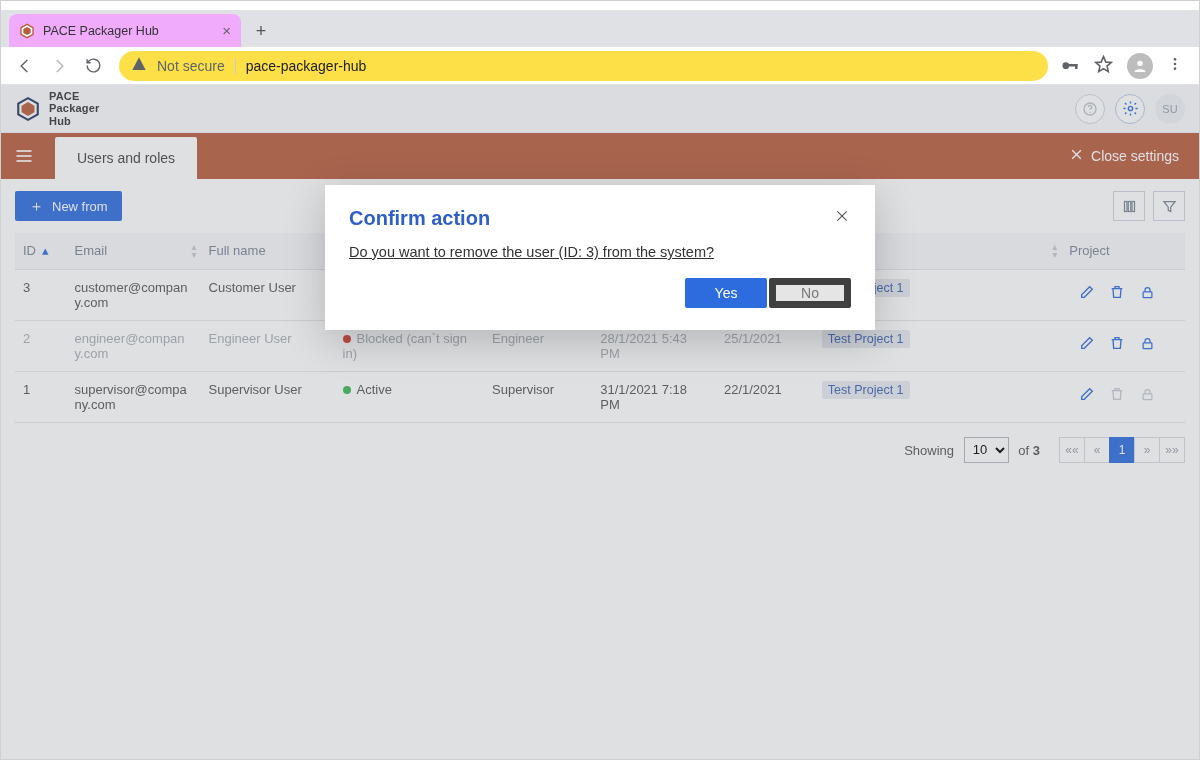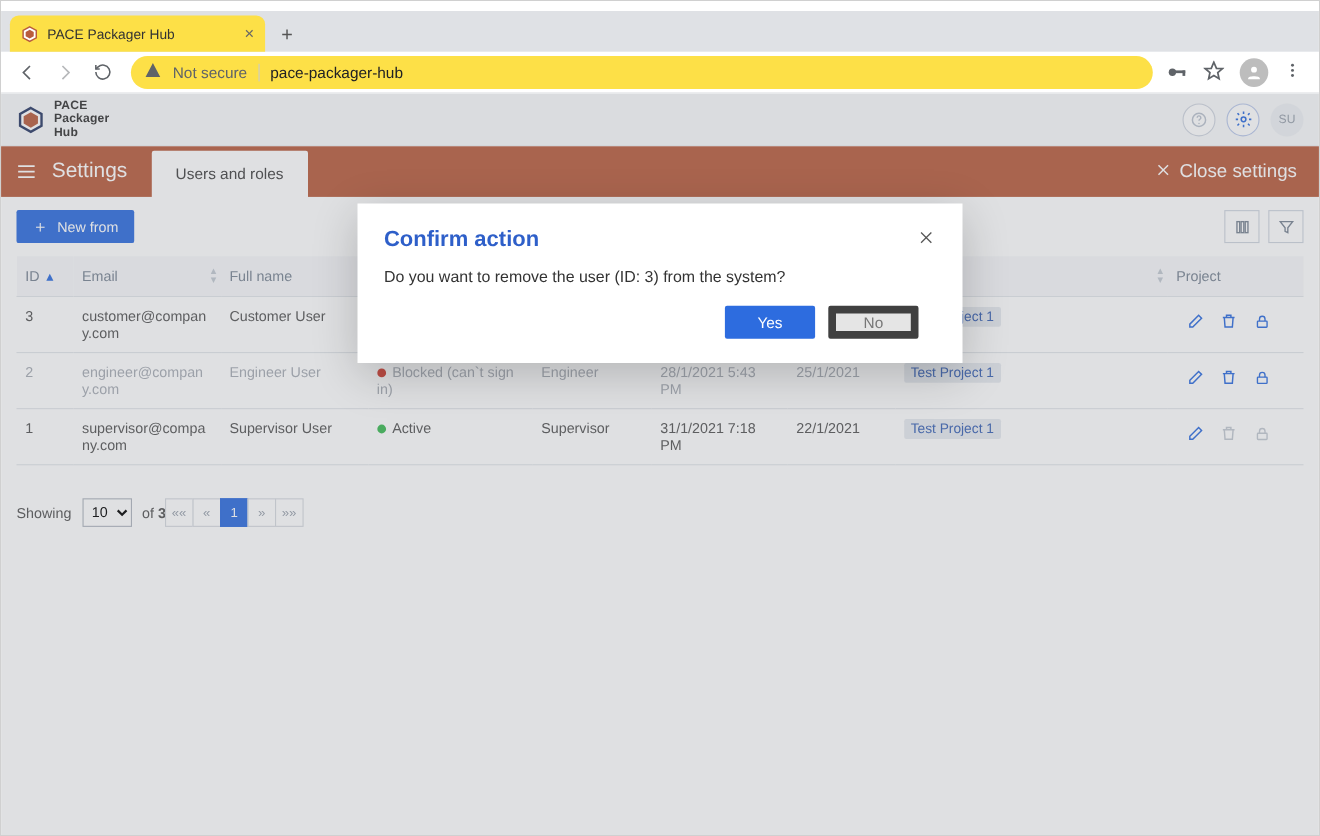--- a/index.html
+++ b/index.html
@@ -18,21 +18,21 @@
   body { width:1200px; height:760px; background:#fff; position:relative; overflow:hidden; border:1px solid #d0d0d0; }
 
   
   .titlebar { height:9px; background:#fff; }
   .win-controls { position:absolute; top:0; right:0; display:flex; }
   .win-btn { width:46px; height:30px; display:flex; align-items:center; justify-content:center; color:#222; cursor:default; }
   .win-btn svg { stroke:#222; }
 
   
   .tabstrip { height:37px; background:#dfe1e5; display:flex; align-items:flex-end; padding-left:8px; position:relative; }
-  .browser-tab { background:#fde047; border-radius:8px 8px 0 0; height:33px; width:232px; display:flex; align-items:center; padding:0 10px; gap:8px; font-size:12.5px;}
+  .browser-tab { background:#f0abfc; border-radius:8px 8px 0 0; height:33px; width:232px; display:flex; align-items:center; padding:0 10px; gap:8px; font-size:12.5px;}
   .browser-tab .favicon { width:16px; height:16px; }
   .browser-tab .title { flex:1; white-space:nowrap; overflow:hidden; text-overflow:ellipsis; color:#333; }
   .browser-tab .close { color:#666; font-size:15px; line-height:1; cursor:pointer; }
   .tabstrip .new-tab { width:28px; height:28px; display:flex; align-items:center; justify-content:center; margin-left:6px; margin-bottom:2px; font-size:18px; color:#555; cursor:pointer; border-radius:50%; }
 
   
   .toolbar { height:38px; background:#fff; border-bottom:1px solid #dfe1e5; display:flex; align-items:center; padding:0 10px; gap:6px; color:#5f6368; }
   .toolbar .nav-btn { width:28px; height:28px; display:flex; align-items:center; justify-content:center; border-radius:50%; cursor:pointer; }
   .omnibox { flex:1; height:30px; background:#fde047; border-radius:15px; display:flex; align-items:center; padding:0 12px; gap:10px; margin:0 6px; }
   .omnibox .url { color:#202124; font-size:14px;}
@@ -51,55 +51,55 @@
   .top-actions { display:flex; align-items:center; gap:10px; }
   .icon-btn-round { width:30px; height:30px; border-radius:50%; border:1px solid #cfd5df; display:flex; align-items:center; justify-content:center; color:#bbc3cf; cursor:pointer; background:#fff;}
   .icon-btn-round.active { color:var(--blue); border-color:#b9c8ea;}
   .su-chip { width:30px;height:30px;border-radius:50%;background:#eef1f5;color:#9aa2ad;display:flex;align-items:center;justify-content:center;font-size:11px;}
 
   .settings-bar { height:46px; background:var(--brick); color:#fff; display:flex; align-items:center; justify-content:space-between; }
   .settings-left { display:flex; align-items:stretch; height:100%; }
   .hamburger { width:46px; display:flex; align-items:center; justify-content:center; cursor:pointer; }
   .settings-title { display:flex; align-items:center; padding:0 14px 0 0; font-size:19px; font-weight:400;}
   .tab-pill { background:#fff; color:#444; display:flex; align-items:center; padding:0 22px; margin-left:8px; border-top-left-radius:2px; border-top-right-radius:2px; font-size:14px; cursor:pointer; align-self:flex-end; height:42px; margin-top:4px;}
-  .close-settings { display:flex; align-items:flex-start; gap:8px; padding:0 20px; cursor:pointer; font-size:17px;}
+  .close-settings { display:flex; align-items:flex-start; gap:8px; padding:0 20px; cursor:pointer; font-size:14px;}
 
   .content { padding:12px 14px 18px 14px; }
   .content-toolbar { display:flex; justify-content:space-between; margin-bottom:12px;}
   .btn-primary { background:var(--blue); color:#fff; border:none; height:30px; padding:0 14px; display:flex; align-items:center; gap:8px; font-size:13px; border-radius:2px; cursor:pointer;}
   .square-btn { width:32px;height:30px;border:1px solid #cfd5df;background:#fff;display:flex;align-items:center;justify-content:center;color:var(--steel);cursor:pointer;margin-left:8px;}
 
   table.grid { width:100%; border-collapse:collapse; table-layout:fixed;}
   table.grid thead th { text-align:left; font-weight:400; color:var(--steel); font-size:13px; height:36px; border-bottom:1px solid var(--row-border); background:#f7f8fa; padding:0 8px; position:relative;}
   table.grid thead th .sort { position:absolute; right:4px; top:50%; transform:translateY(-50%); color:#c3c9d2; font-size:10px; line-height:8px; cursor:pointer;}
   table.grid thead th .sort-asc { color:var(--blue); margin-left:6px;}
   table.grid tbody td { border-bottom:1px solid var(--row-border); padding:10px 8px; color:#555; font-size:13px; vertical-align:top;}
   table.grid tbody tr.dim td { color:#a8adb5; }
   .wrap { word-break:break-all; }
   .status-dot { width:8px; height:8px; border-radius:50%; display:inline-block; margin-right:6px; vertical-align:middle;}
   .dot-green{background:#3cba54;} .dot-red{background:#d23f31;}
   .chip { background:var(--chip-bg); color:var(--blue-text); padding:2px 6px; border-radius:2px; font-size:12.5px; cursor:pointer; }
   .actions-cell { text-align:left; white-space:nowrap;}
   .row-action { display:inline-flex; width:24px; height:24px; align-items:center; justify-content:center; color:var(--blue); cursor:pointer; margin-left:6px;}
   .row-action.muted { color:#c3c9d2; cursor:default;}
 
-  .table-footer { display:flex; justify-content:flex-start; align-items:center; margin-top:30px; color:#555;}
+  .table-footer { display:flex; justify-content:flex-end; align-items:center; margin-top:14px; color:#555;gap:20px;}
   .table-footer select { height:26px; border:1px solid #b0b6bf; background:#fff; font-size:13px; margin:0 6px; padding:0 4px;}
   .pager { display:flex; }
   .pager .pg { min-width:26px; height:26px; border:1px solid #d6dae0; margin-left:-1px; display:flex; align-items:center; justify-content:center; font-size:12px; color:#9aa2ad; background:#fff; cursor:pointer;}
   .pager .pg.active { background:var(--blue); color:#fff; border-color:var(--blue); }
 
   
   .scrim { position:absolute; inset:0; background:rgba(120,126,134,0.24); }
   .modal { position:absolute; left:50%; top:100px; transform:translateX(-50%); width:550px; background:#fff; box-shadow:0 10px 40px rgba(0,0,0,0.2); }
   .modal-head { display:flex; justify-content:space-between; align-items:flex-start; padding:22px 24px 8px 24px;}
   .modal-title { color:#2e5fc9; font-size:20px; font-weight:700;}
   .modal-close { color:#666; cursor:pointer; font-size:14px; padding:2px;}
-  .modal-body { padding:6px 24px 18px 24px; font-size:14.5px; color:#333;}
-  .modal-actions { display:flex; justify-content:flex-end; gap:12px; padding:0 40px 22px 24px;}
+  .modal-body { padding:6px 24px 18px 24px; font-size:14.5px; color:#333;text-decoration:underline;}
+  .modal-actions { display:flex; justify-content:flex-end; gap:2px; padding:0 24px 22px 24px;}
   .btn { height:30px; min-width:82px; border-radius:2px; font-size:14px; cursor:pointer; display:flex;align-items:center;justify-content:center;}
   .btn-yes { background:var(--blue); color:#fff; border:none;}
   .btn-no { background:#e5e5e5; color:#777; border:7px solid #404040;}
 
   
   .app > .scrim { top:0; }
   .app-topbar, .settings-bar, .content { position:relative; z-index:0;}
   .scrim, .modal { z-index:5;}
 
   
@@ -230,21 +230,20 @@
 
   <div class="settings-bar">
     <div class="settings-left">
       <div class="hamburger">
           <svg width="20" height="20" viewBox="0 0 24 24" stroke="#fff" stroke-width="2">
             <line x1="3" y1="6" x2="21" y2="6"></line>
             <line x1="3" y1="12" x2="21" y2="12"></line>
             <line x1="3" y1="18" x2="21" y2="18"></line>
           </svg>
         </div>
-      <div class="settings-title">Settings</div>
       <div class="tab-pill">
           <span>Users and roles</span>
         </div>
     </div>
     <div class="close-settings">
       <span><svg width="13" height="13" viewBox="0 0 24 24" stroke="#fff" stroke-width="2.5">
             <line x1="4" y1="4" x2="20" y2="20"></line>
             <line x1="20" y1="4" x2="4" y2="20"></line>
           </svg></span>
       <span>Close settings</span>

